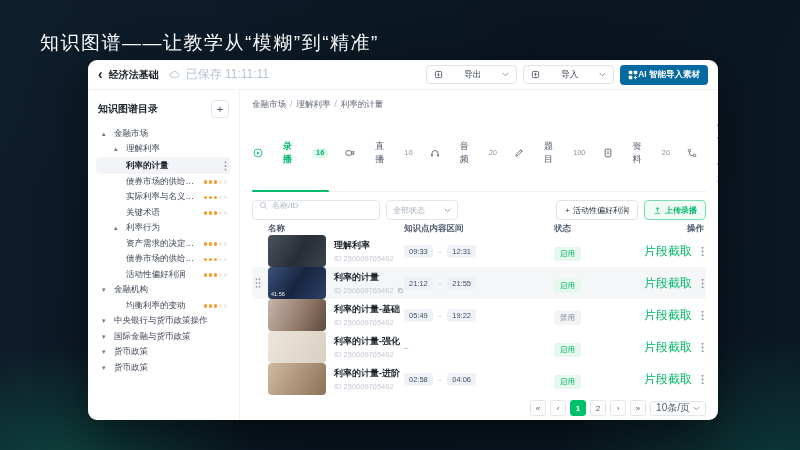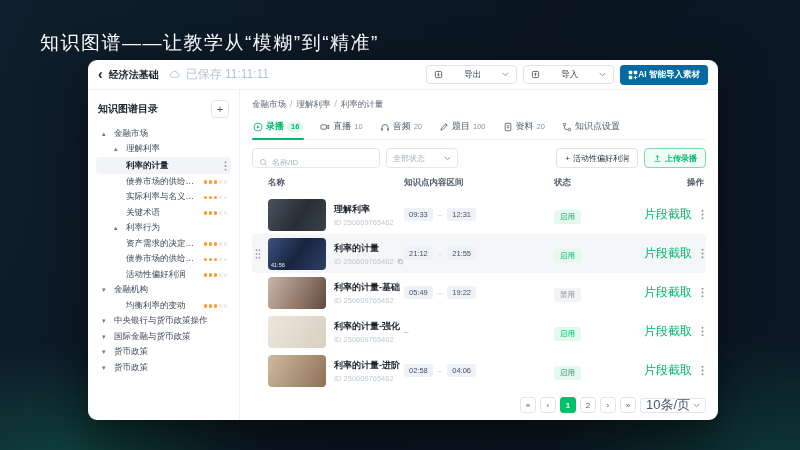--- a/index.html
+++ b/index.html
@@ -47,28 +47,28 @@
   .dots i.on { background:#ff9a2e; }
   .tree-label { overflow:hidden; text-overflow:ellipsis; }
 
   
   .main { flex:1; min-width:0; padding:9px 12px 7px; display:flex; flex-direction:column; }
   .bc { font-size:8.5px; color:#5a6472; display:flex; gap:4px; }
   .bc span { cursor:pointer; }
   .bc .bc-sep { color:#aab2bd; cursor:default; }
 
   .tabs { display:flex; gap:15px; margin-top:7px; border-bottom:1px solid #eef0f3; }
-  .tab { display:inline-flex; align-items:center; gap:3px; font-size:9px; color:#4e5969; padding:2px 1px 6px; position:relative; cursor:pointer; }
+  .tab { display:inline-flex; align-items:center; gap:20px; font-size:9px; color:#4e5969; padding:2px 1px 6px; position:relative; cursor:pointer; }
   .tab .tcount { font-size:7.5px; color:#8a94a3; }
   .tab.active { color:#00b96b; font-weight:bold; }
   .tab.active::after { content:""; position:absolute; left:0; right:0; bottom:-1px; height:2px; background:#00b96b; border-radius:1px; }
   .tab.active .tcount { background:#dff7ea; color:#00b96b; border-radius:7px; padding:0.5px 4px; }
 
   .filters { display:flex; align-items:center; gap:6px; margin-top:8px; }
-  .search { display:flex; align-items:flex-end; gap:4px; width:128px; height:20px; border:1px solid #e3e6ea; border-radius:4px; padding:0 6px; color:#aab2bd; background:#fff; }
+  .search { display:flex; align-items:flex-start; gap:4px; width:128px; height:20px; border:1px solid #e3e6ea; border-radius:4px; padding:0 6px; color:#aab2bd; background:#fff; }
   .search input { border:0; outline:0; width:100%; font-size:8px; color:#333; background:transparent; font-family:inherit; }
   .search input::placeholder { color:#aab2bd; }
   .select { display:flex; align-items:center; justify-content:space-between; width:72px; height:20px; border:1px solid #e3e6ea; border-radius:4px; padding:0 6px;
     font-size:8px; color:#aab2bd; cursor:pointer; background:#fff; }
   .f-right { margin-left:auto; display:flex; gap:6px; }
   .lib-btn { height:20px; display:inline-flex; align-items:center; gap:3px; padding:0 8px; border:1px solid #dfe3e8; border-radius:4px; font-size:8px; color:#2b3442; background:#fff; cursor:pointer; }
   .upload-btn { height:20px; display:inline-flex; align-items:center; gap:3px; padding:0 8px; border:1px solid #7fdcb0; border-radius:4px; font-size:8px; color:#00b96b;
     background:#f2fcf7; font-weight:bold; cursor:pointer; }
 
   .thead { display:flex; align-items:center; height:24px; margin-top:3px; font-size:8.5px; font-weight:bold; color:#4e5969; }
@@ -100,21 +100,21 @@
   .badge { font-size:7.5px; padding:2px 6px; border-radius:3px; display:inline-block; }
   .badge.on { background:#e6f8ee; color:#00b96b; }
   .badge.off { background:#f2f3f5; color:#868f9c; }
   .oplink { font-size:12px; color:#00b96b; cursor:pointer; white-space:nowrap; }
   .more { color:#868f9c; cursor:pointer; }
 
   .pager { margin-top:auto; display:flex; justify-content:flex-end; align-items:center; gap:4px; padding-top:5px; }
   .pbtn { min-width:16px; height:16px; border:1px solid #e3e6ea; border-radius:3px; display:inline-flex; align-items:center; justify-content:center;
     font-size:8px; color:#4e5969; background:#fff; padding:0 3px; cursor:pointer; }
   .pbtn.active { background:#00c16a; border-color:#00c16a; color:#fff; font-weight:bold; }
-  .psize { height:15px; border:1px solid #e3e6ea; border-radius:3px; display:inline-flex; align-items:center; gap:3px; padding:0 5px; font-size:13px; color:#4e5969; cursor:pointer; background:#fff; }
+  .psize { height:15px; border:1px solid #e3e6ea; border-radius:3px; display:inline-flex; align-items:center; gap:3px; padding:0 5px; font-size:10px; color:#4e5969; cursor:pointer; background:#fff; }
   .caret { color:#8a94a3; }
 </style>
 </head>
 <body>
 
 <div class="stage">
   <div class="hero-title">知识图谱——让教学从“模糊”到“精准”</div>
 
   <div class="window">
 

